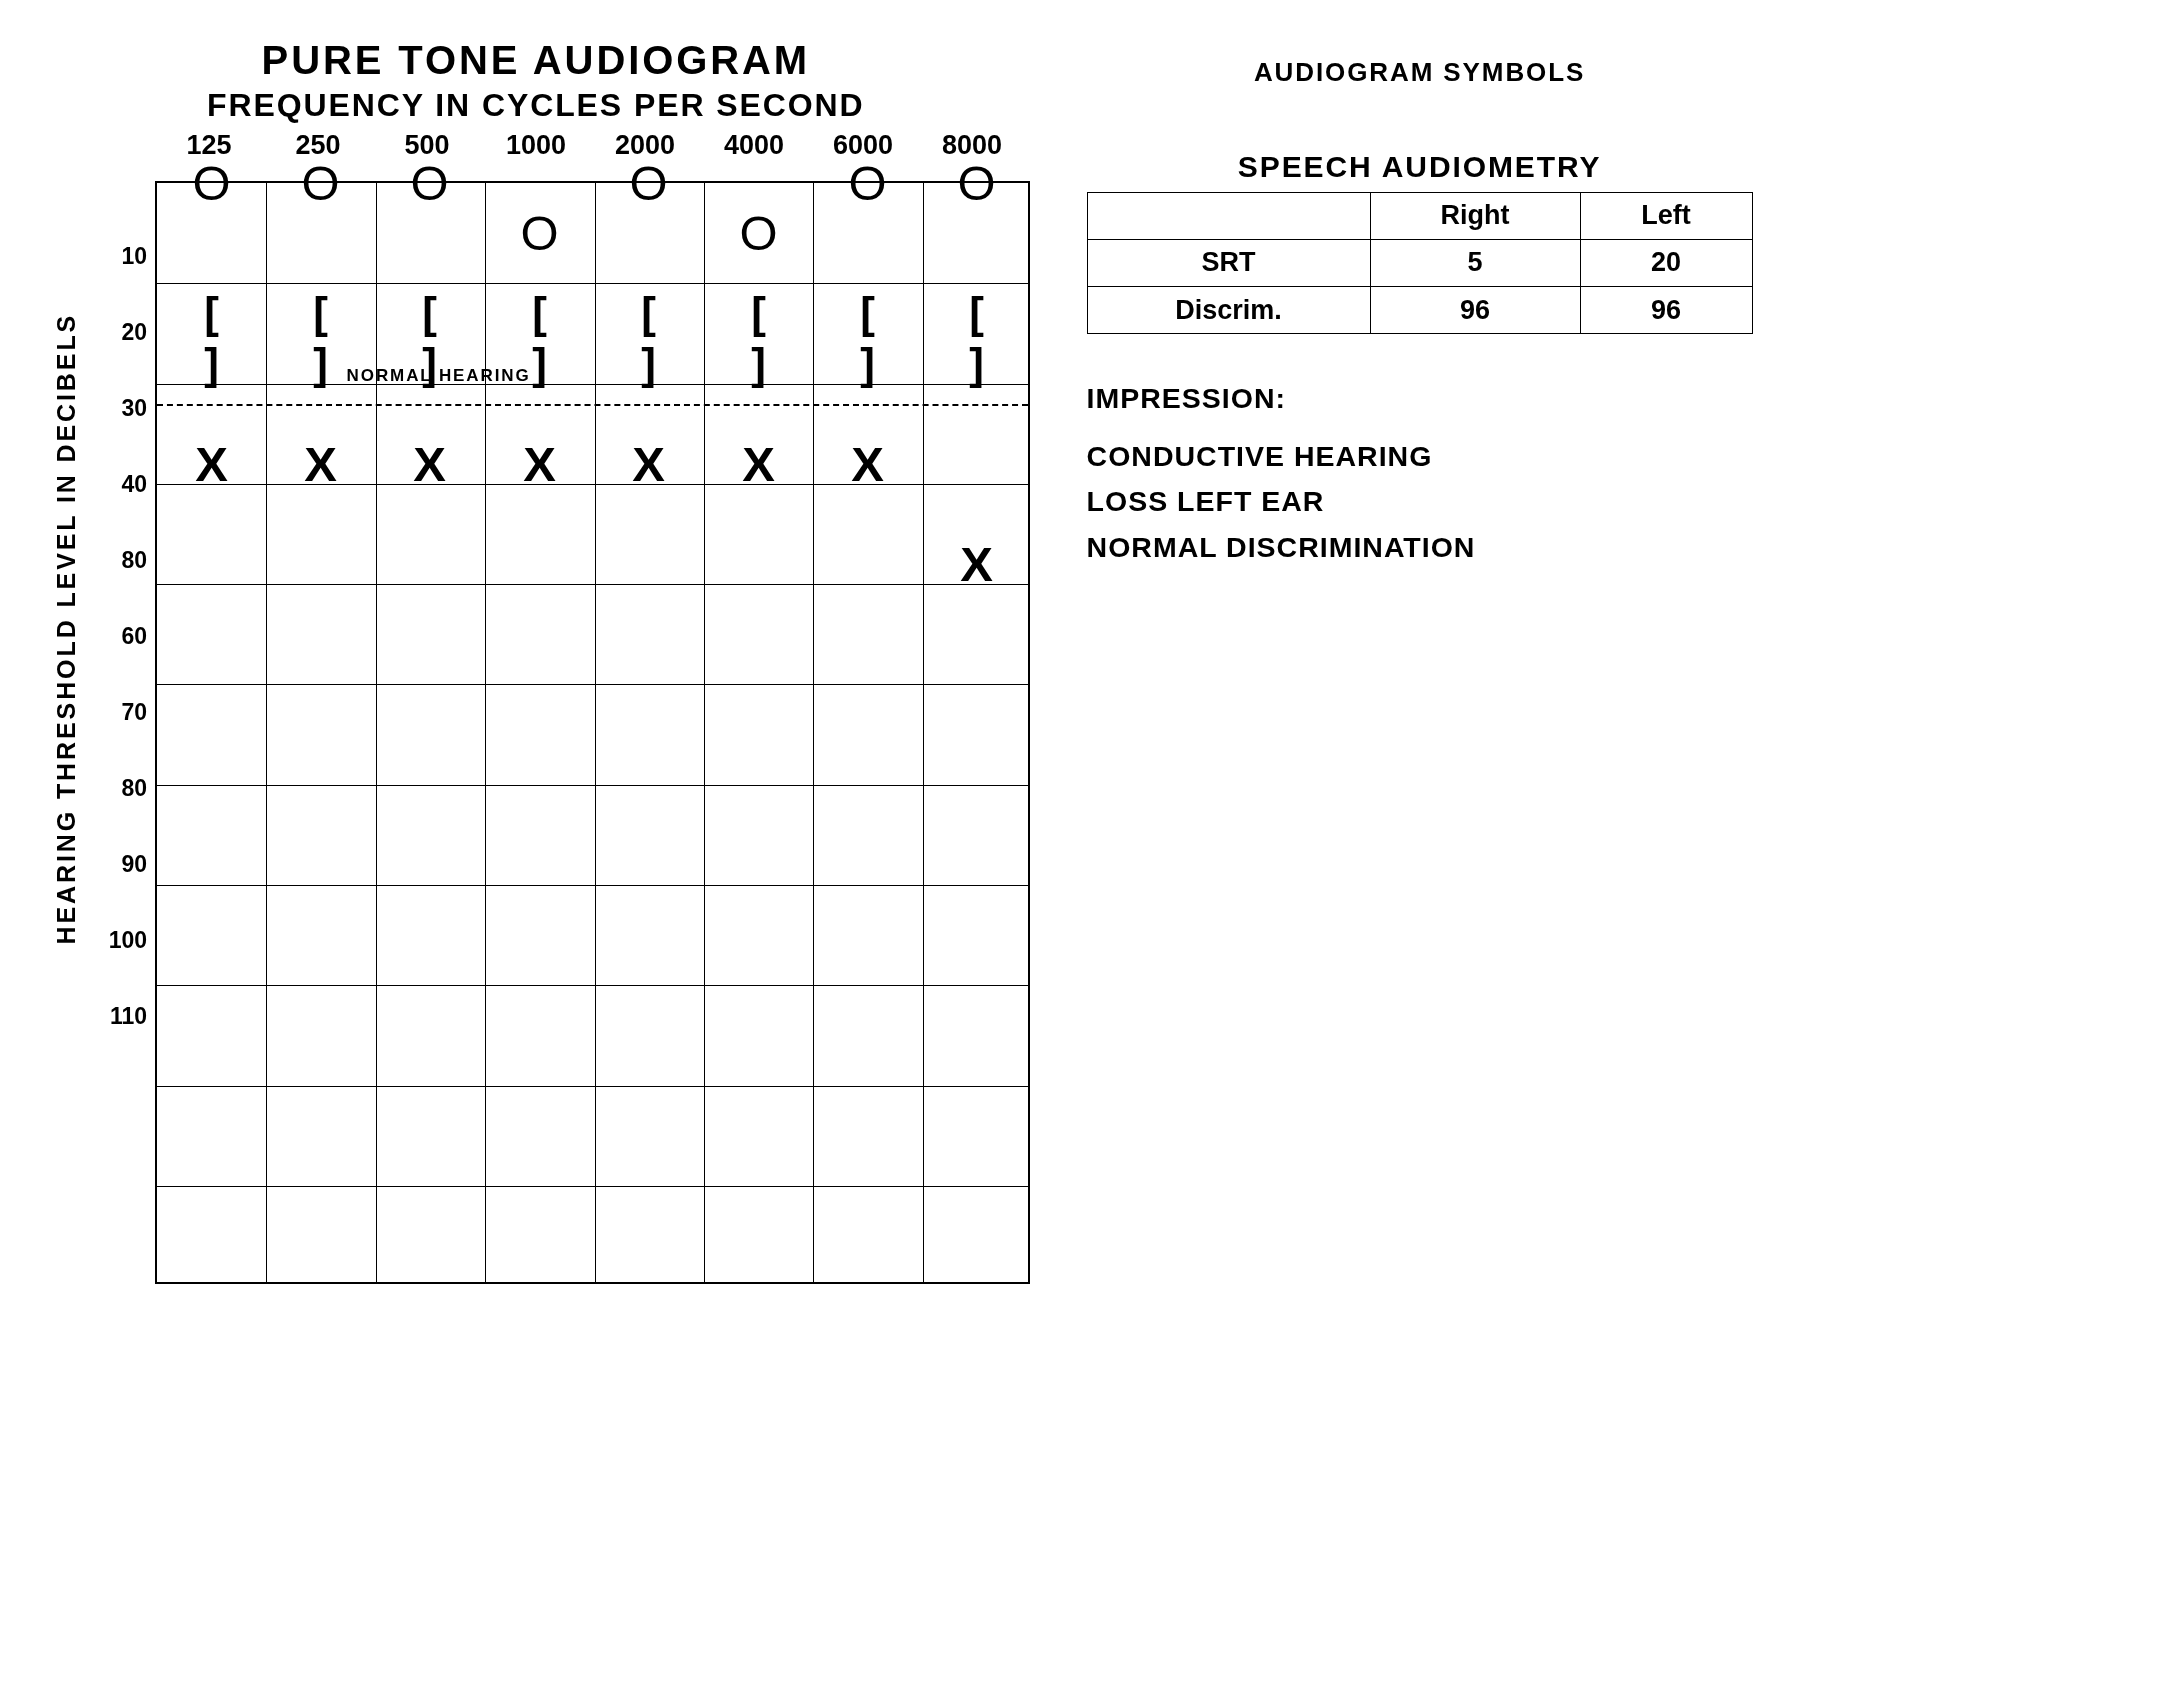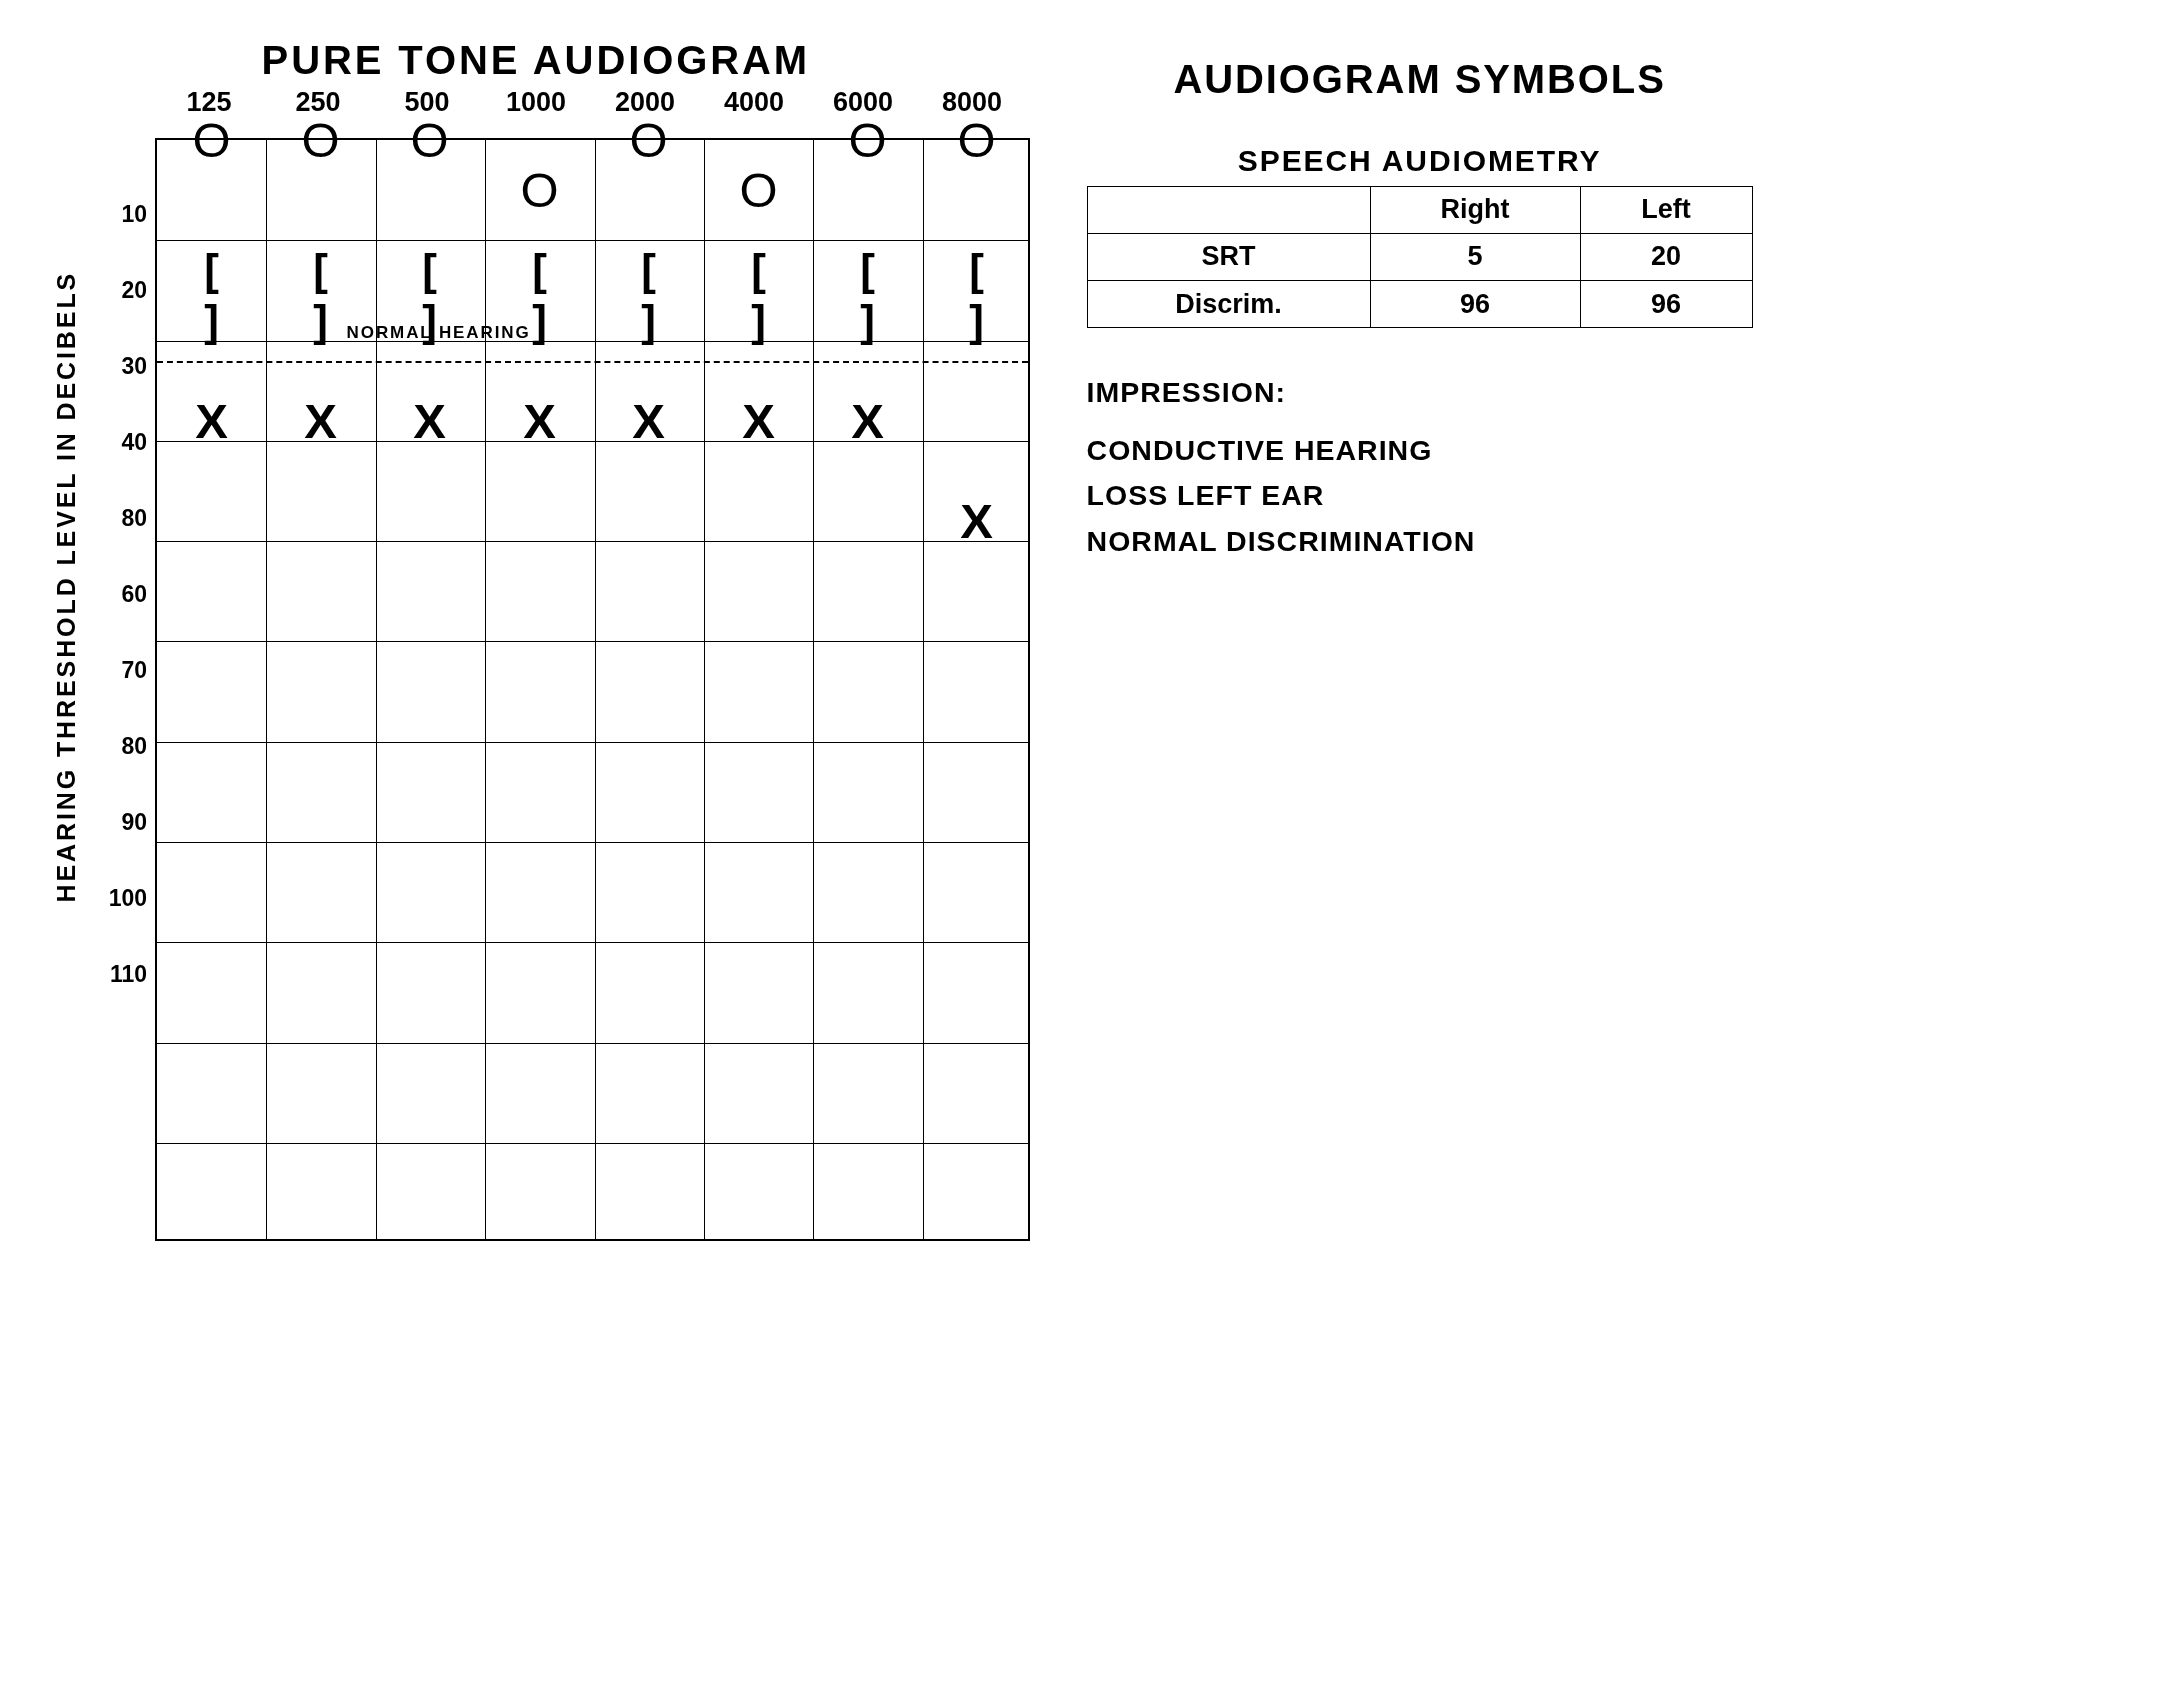--- a/index.html
+++ b/index.html
@@ -163,25 +163,25 @@
 
     
     .right-section {
       display: flex;
       flex-direction: column;
       gap: 38px;
       padding-top: 19px;
       min-width: 666px;
     }
     .symbols-title {
-      font-size: 40px;
+      font-size: 26px;
       font-weight: bold;
       letter-spacing: 1.9px;
       text-align: center;
-      margin-bottom: 4px;
+      margin-bottom: 24px;
     }
     .symbols-table {
       border-collapse: collapse;
       width: 100%;
     }
     .symbols-table th, .symbols-table td {
       border: 1.9px solid #000;
       text-align: center;
       padding: 7.6px 19px;
       font-size: 27px;
@@ -242,20 +242,21 @@
       line-height: 1.6;
     }
   </style>
 </head>
 <body>
 
 <div class="page-container">
 
   <div class="left-section">
     <div class="main-title">PURE TONE AUDIOGRAM</div>
+    <div class="freq-title">FREQUENCY IN CYCLES PER SECOND</div>
 
     <div class="chart-wrapper">
 
       <div class="y-label-container">
         <div class="y-label">HEARING THRESHOLD LEVEL IN DECIBELS</div>
       </div>
 
       <div class="chart-area">
 
         <div class="freq-labels">

